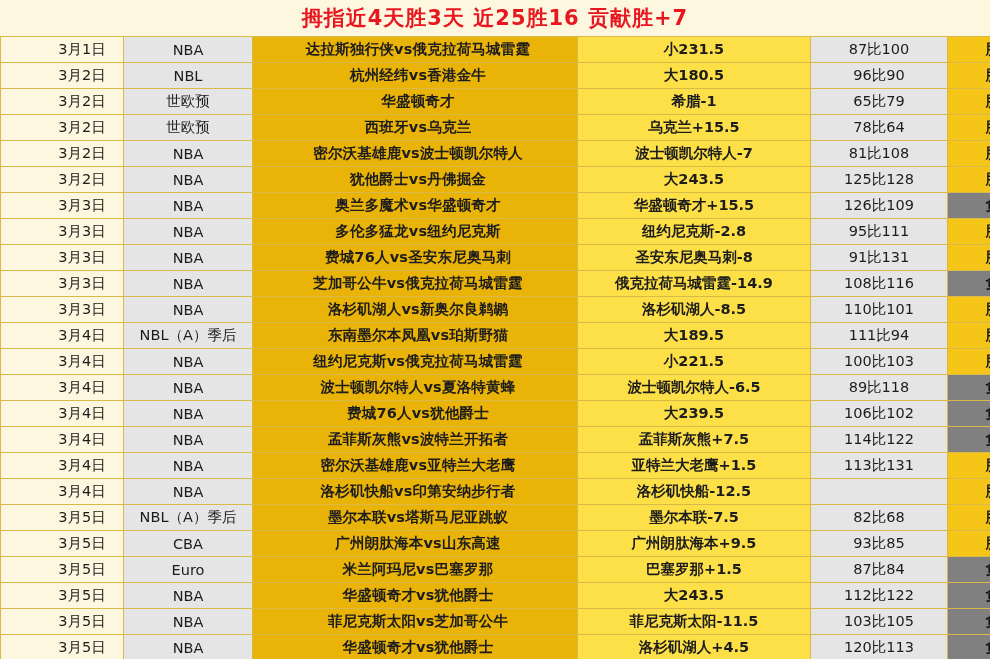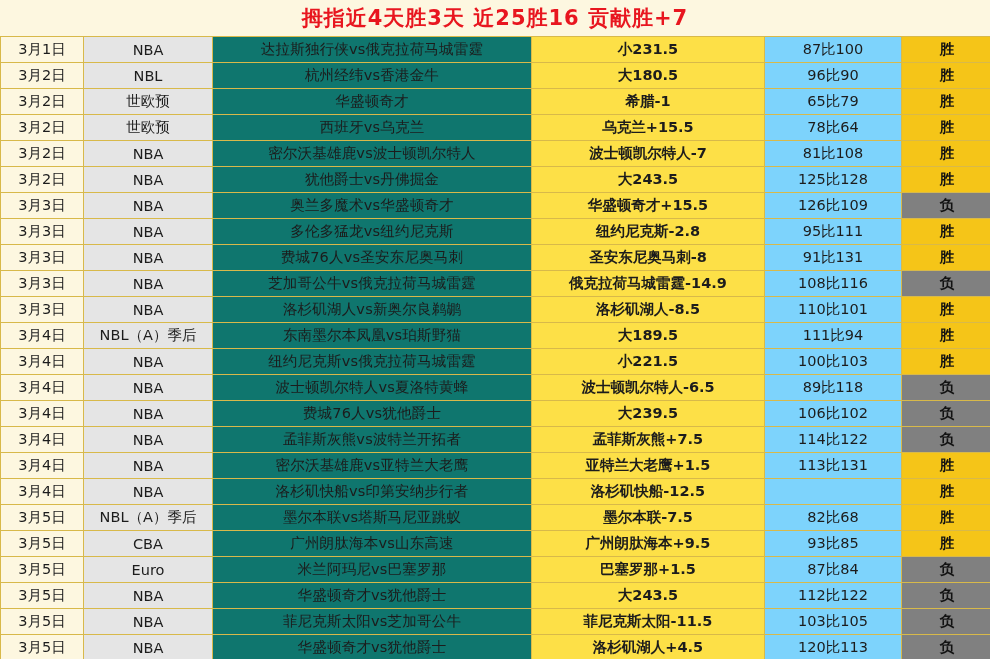--- a/index.html
+++ b/index.html
@@ -45,25 +45,25 @@
     border: 1px solid #d8b94a;
     font-size: 14.5px;
     text-align: center;
     vertical-align: middle;
     padding: 0;
     height: 25px;
     color: #1c1c1c;
     overflow: hidden;
     white-space: nowrap;
   }
-  .c-date   { width: 82px;  background: #fdf7e0; }
+  .c-date   { width: 82px;  background: #fdf7e0; padding-left: 40px; }
   .c-league { width: 128px; background: #e5e5e5; }
-  .c-match  { width: 318px; background: #0f766e; font-weight: normal; letter-spacing: 0.2px; }
+  .c-match  { width: 318px; background: #eab308; font-weight: bold; letter-spacing: 0.2px; padding-left: 6px; }
   .c-pick   { width: 232px; background: #fde047; font-weight: bold; }
-  .c-score  { width: 136px; background: #7dd3fc; }
+  .c-score  { width: 136px; background: #e5e5e5; }
   .c-result { width: 90px;  font-weight: bold; }
   .res-win  { background: #f5c518; color: #121212; }
   .res-lose { background: #808080; color: #121212; }
 </style>
 </head>
 <body>
 
 <div id="sheet">
 
   <div class="title-bar">

